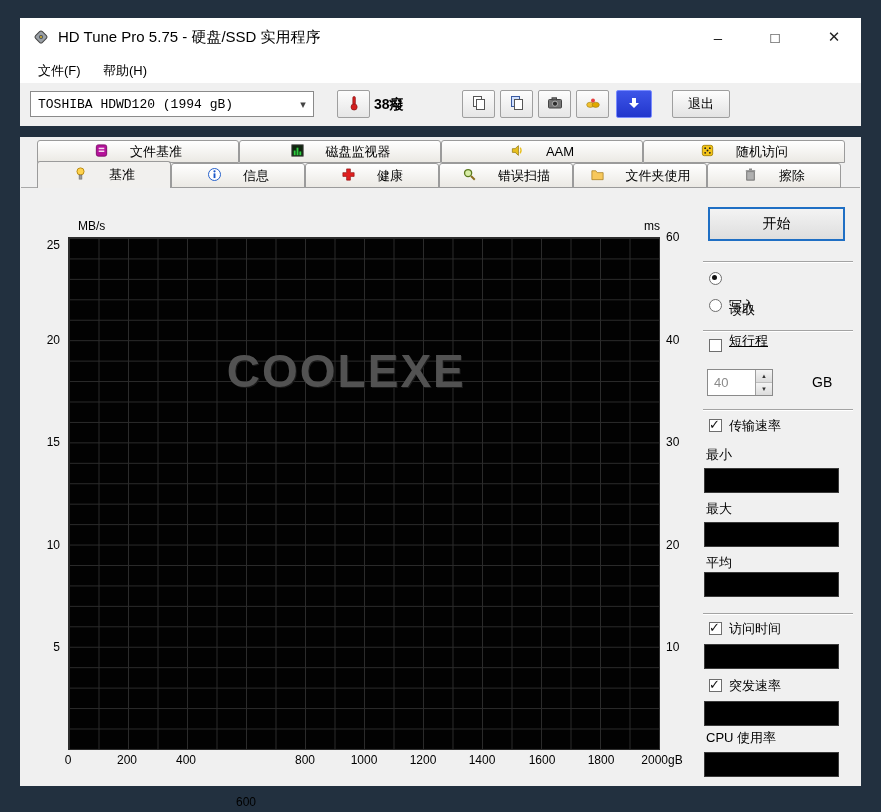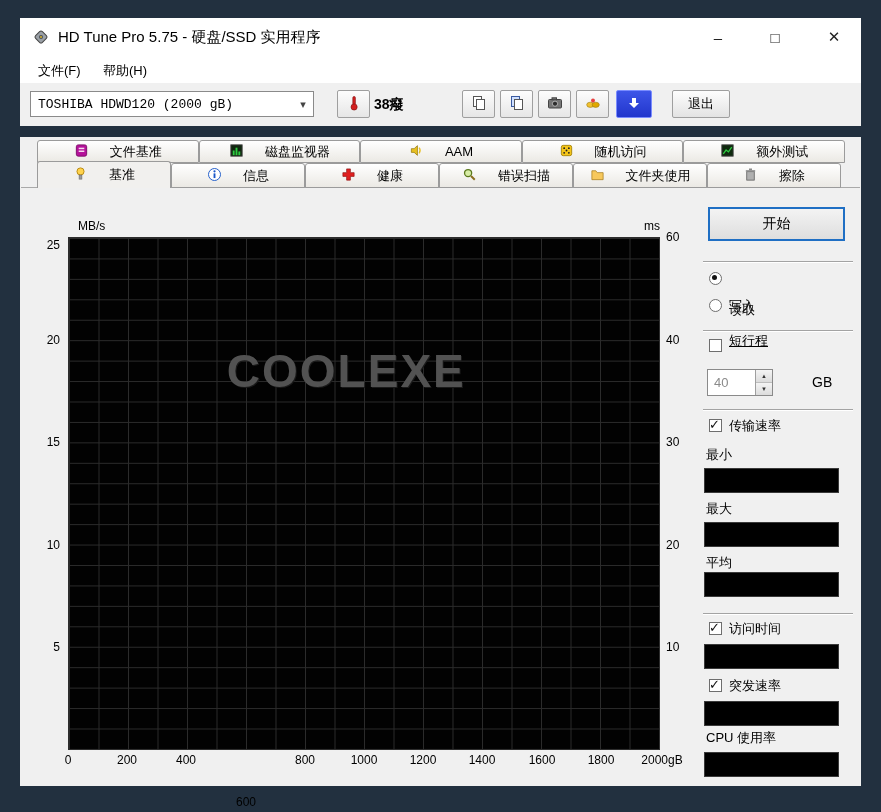--- a/index.html
+++ b/index.html
@@ -94,21 +94,21 @@
     <div class="winbtn" style="left:796px;">✕</div>
   </div>
 
   <div class="menubar">
     <span class="menu-item" style="left:8px;">文件(F)</span>
     <span class="menu-item" style="left:73px;">帮助(H)</span>
   </div>
 
   <div class="toolbar">
     <div class="combo">
-      <span class="combo-text">TOSHIBA HDWD120 (2000 gB)</span>
+      <span class="combo-text">TOSHIBA HDWD120 (1994 gB)</span>
       <span class="combo-arrow">▾</span>
     </div>
 
     <div class="tbtn" style="left:317px;">
       <span>
         <svg width="14" height="16" viewBox="0 0 14 16">
           <rect x="5.8" y="1.5" width="2.6" height="8.5" rx="1.3" fill="#d42020" stroke="#7d0f0f" stroke-width="0.6"></rect>
           <circle cx="7.1" cy="12" r="3.1" fill="#d42020" stroke="#7d0f0f" stroke-width="0.6"></circle>
         </svg>
       </span>
@@ -198,29 +198,20 @@
           <svg width="15" height="15" viewBox="0 0 16 16">
             <rect x="2.5" y="2.5" width="11" height="11" rx="2" fill="#f5c518" stroke="#a8860b"></rect>
             <circle cx="5.5" cy="5.5" r="1" fill="#222"></circle>
               <circle cx="10.5" cy="5.5" r="1" fill="#222"></circle>
             <circle cx="8" cy="8" r="1" fill="#222"></circle>
             <circle cx="5.5" cy="10.5" r="1" fill="#222"></circle>
               <circle cx="10.5" cy="10.5" r="1" fill="#222"></circle>
           </svg>
         </span>
         <span>随机访问</span>
-      </div>
-      <div class="tab">
-        <span>
-          <svg width="15" height="15" viewBox="0 0 16 16">
-            <rect x="2" y="2" width="12" height="12" fill="#0f2a0f" stroke="#3c3c3c"></rect>
-            <polyline points="3.5,11.5 6.5,7.5 9,9.5 12.5,4.5" stroke="#2ecc40" stroke-width="1.4" fill="none"></polyline>
-          </svg>
-        </span>
-        <span>额外测试</span>
       </div>
     </div>
 
     <div class="tabrow" style="left:17px;top:26px;width:804px;height:25px;">
       <div class="tab tab-selected">
         <span>
           <svg width="15" height="15" viewBox="0 0 16 16">
             <circle cx="8" cy="5.8" r="3.8" fill="#ffd34d" stroke="#b8860b"></circle>
             <rect x="6.5" y="9.6" width="3" height="4.4" fill="#9a9a9a" stroke="#666" stroke-width="0.6"></rect>
           </svg>

